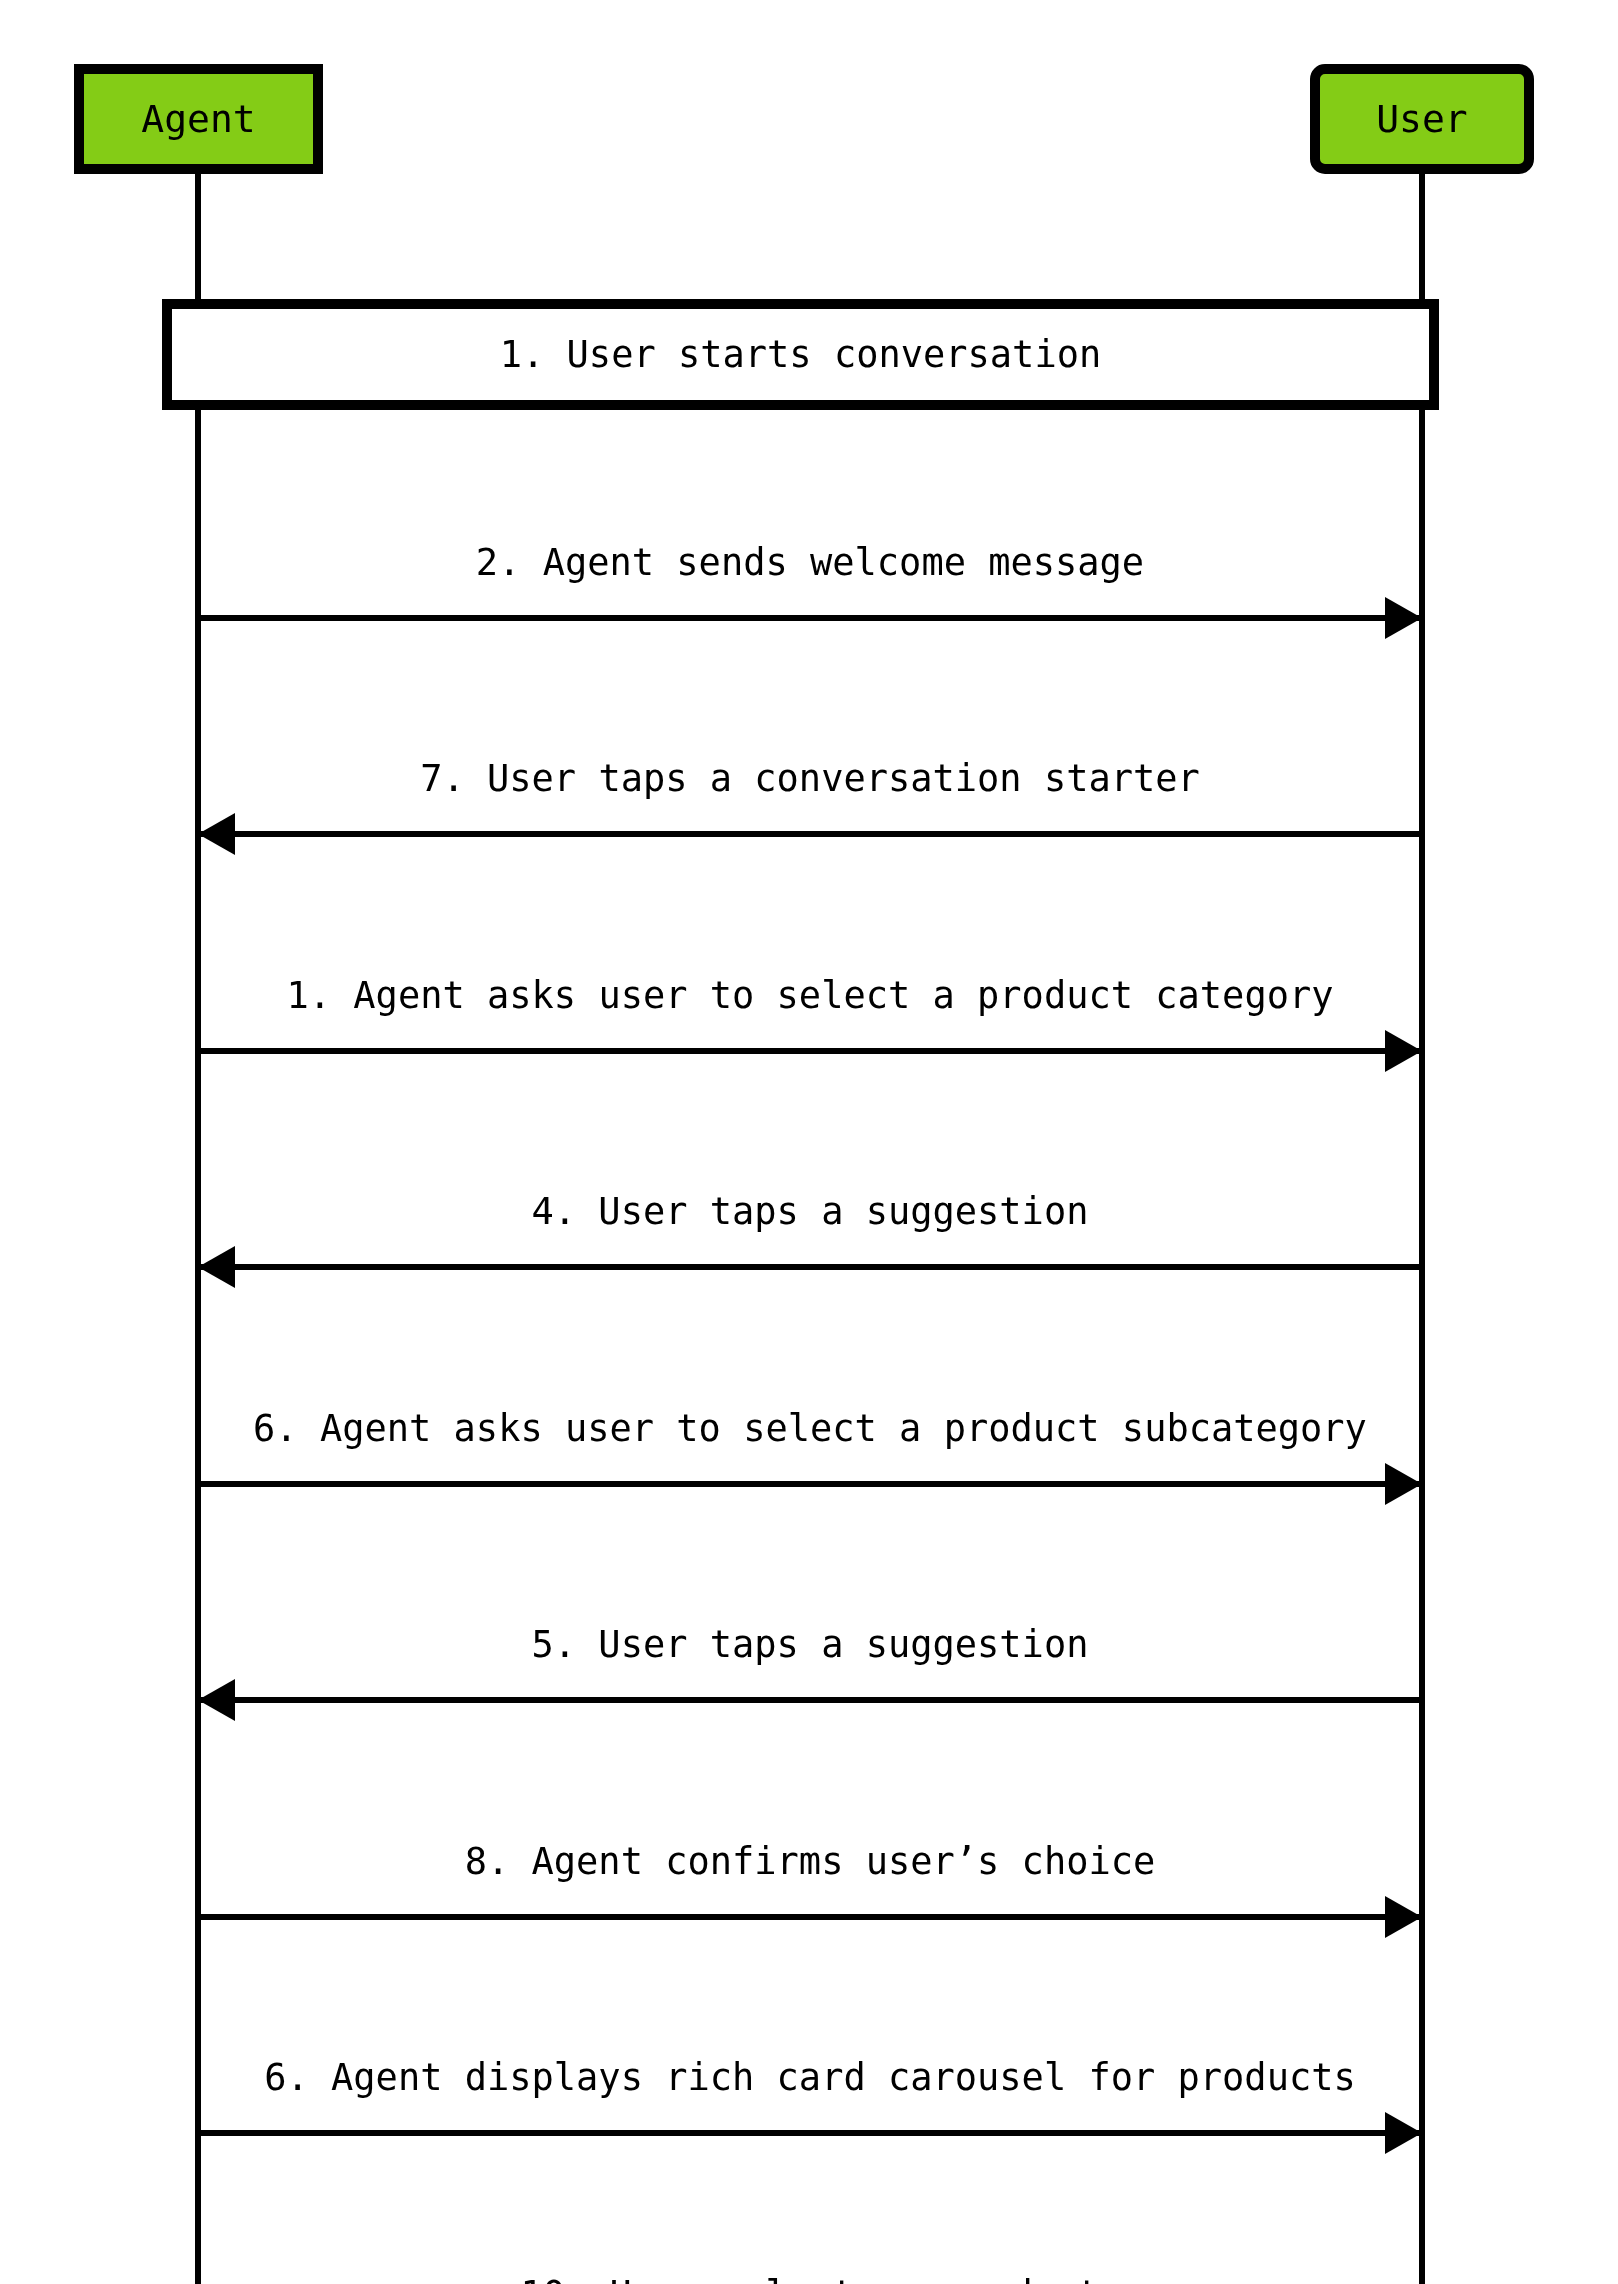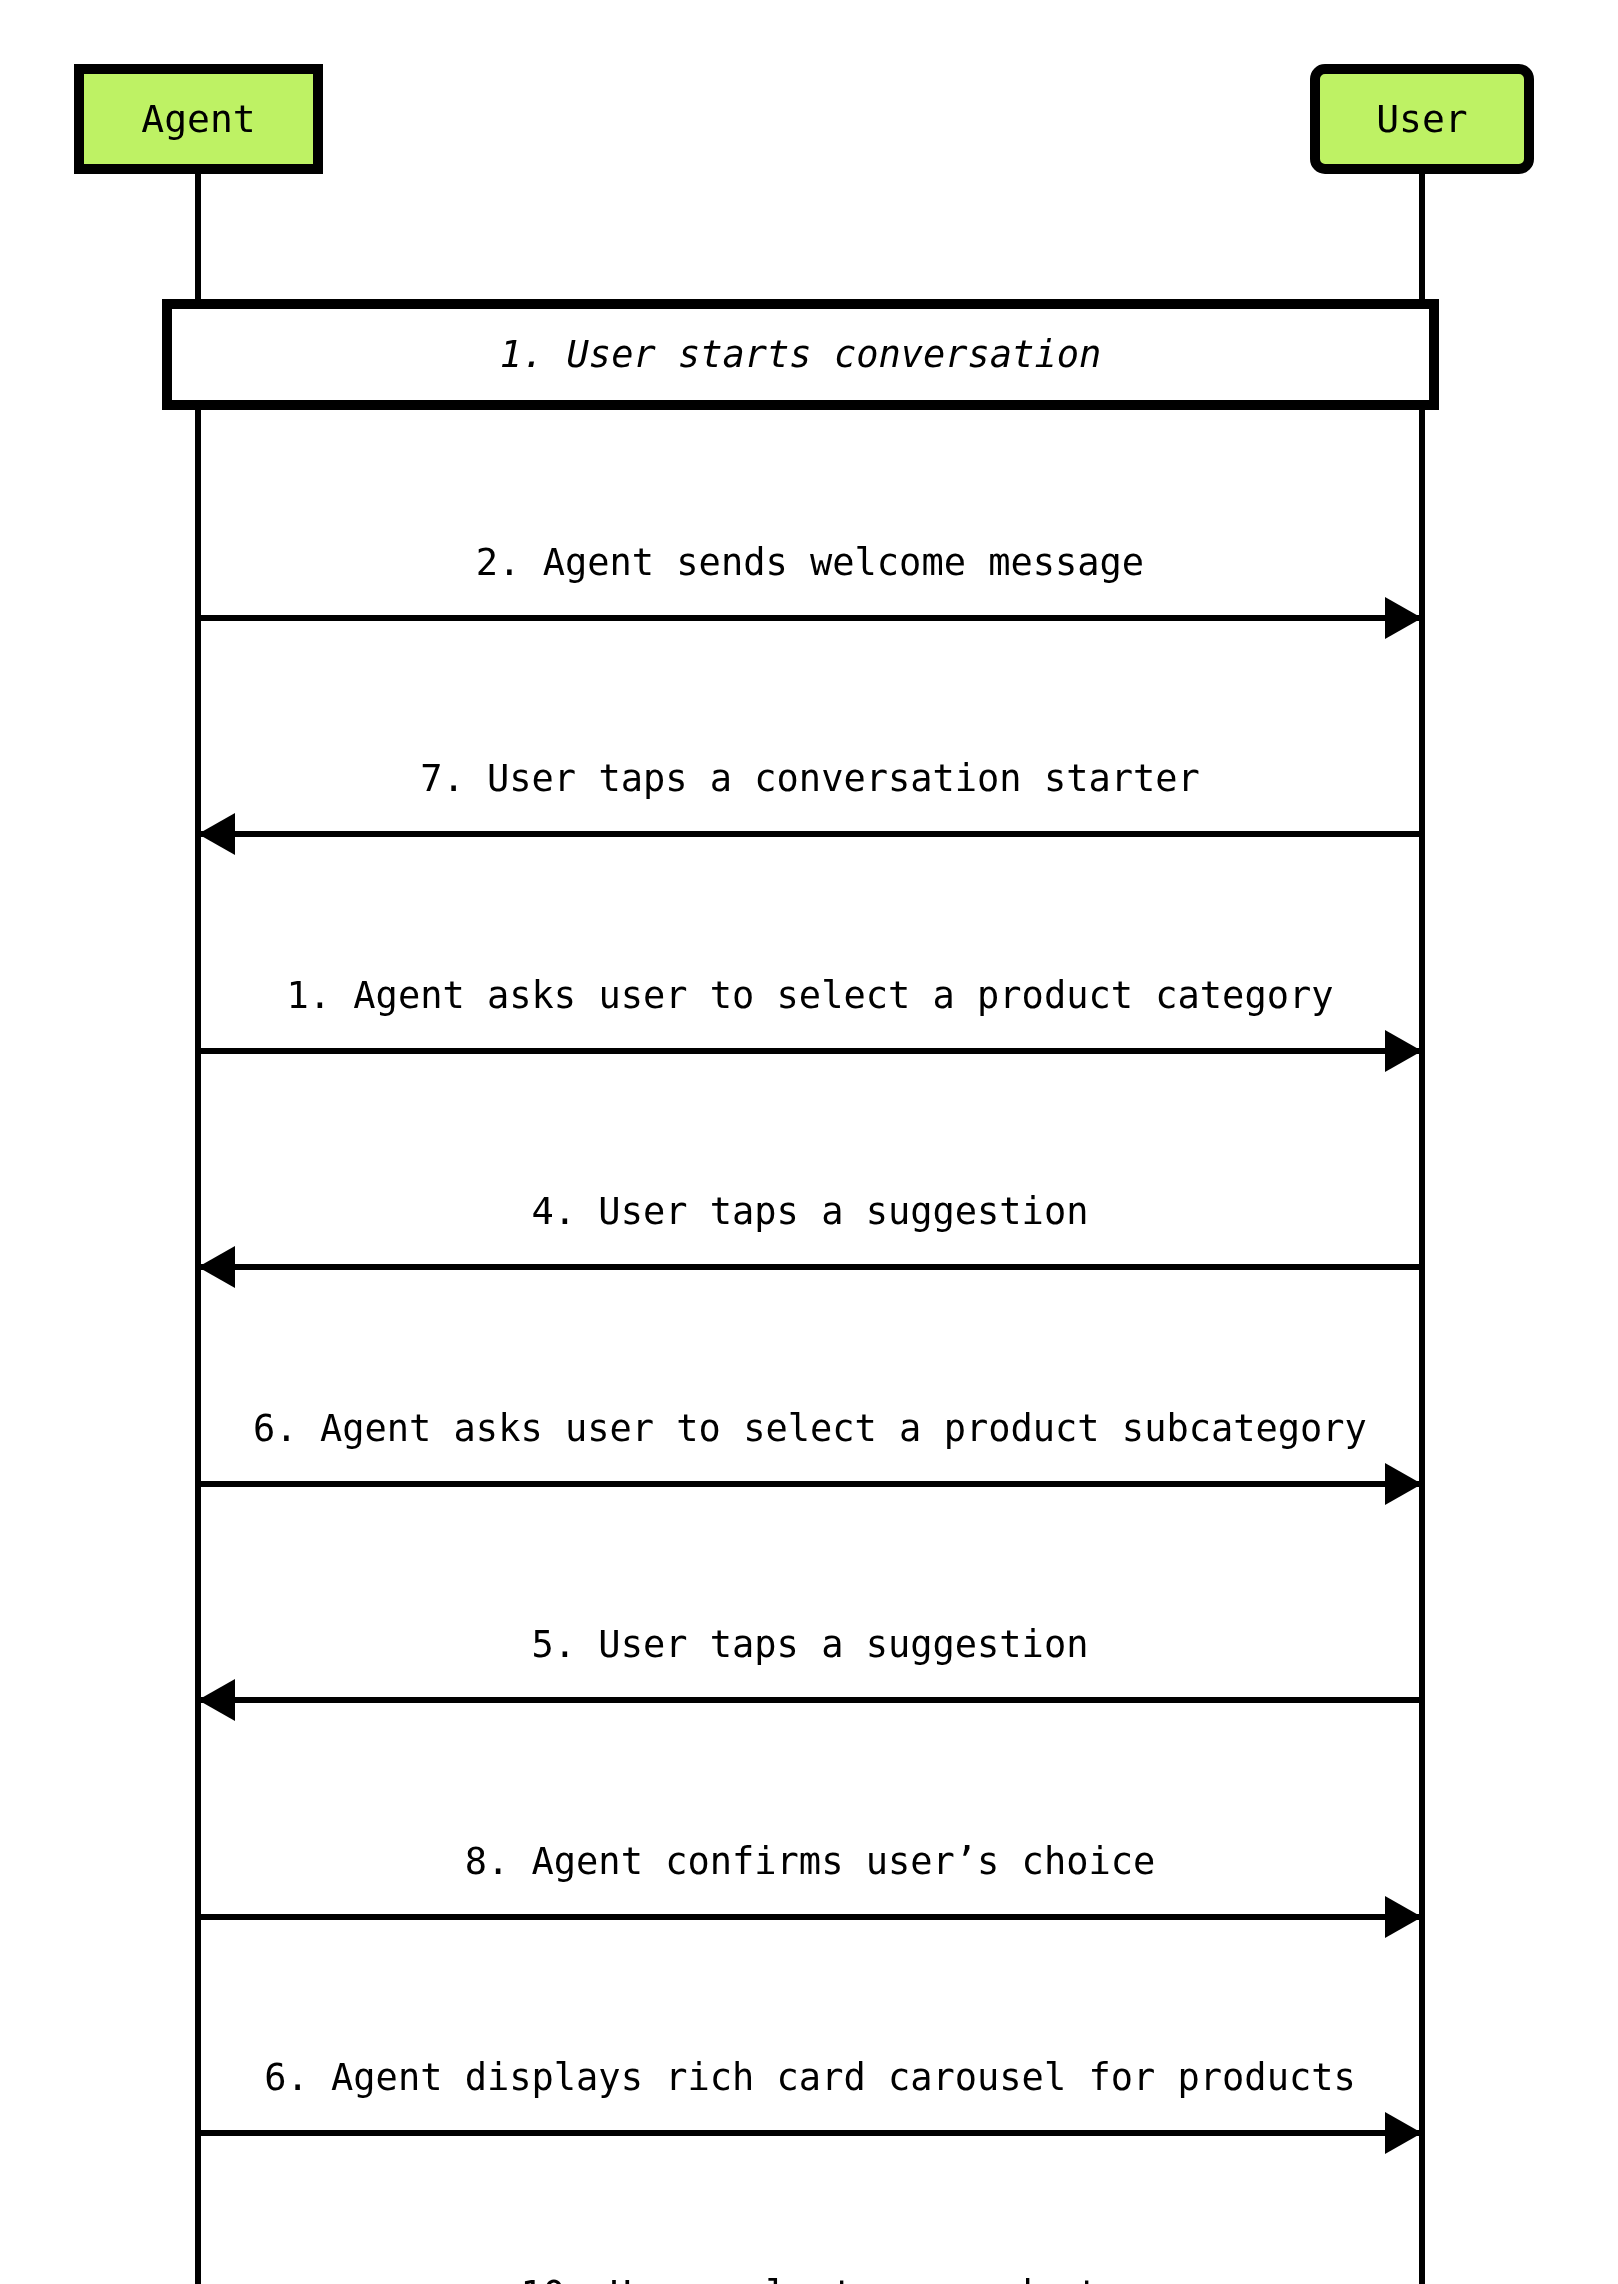--- a/index.html
+++ b/index.html
@@ -11,35 +11,35 @@
   .canvas { position: relative; width: 1619px; height: 3397px; background: #ffffff; overflow: hidden; }
 
   
   .lifeline { position: absolute; top: 173px; height: 3027px; width: 5.5px; background: #000; z-index: 1; }
   .lifeline.agent { left: 195px; }
   .lifeline.user  { left: 1419px; }
 
   
   .actor-box {
     position: absolute; box-sizing: border-box; height: 110px;
-    border: 10px solid #000; background: #bef264; z-index: 3;
+    border: 10px solid #000; background: #84cc16; z-index: 3;
     display: flex; align-items: center; justify-content: center;
     font-size: 38px; line-height: 1;
   }
   .actor-box.agent { left: 74px; width: 249px; }
   .actor-box.user  { left: 1310px; width: 224px; border-radius: 15px; }
   .actor-box.top    { top: 64px; }
 
   
   .banner {
     position: absolute; box-sizing: border-box;
     left: 162px; top: 299px; width: 1277px; height: 111px;
     border: 10px solid #000; background: #fff; z-index: 2;
     display: flex; align-items: center; justify-content: center;
-    font-size: 37px; line-height: 1; font-style: italic;
+    font-size: 37px; line-height: 1;
   }
 
   
   .msg-row { position: absolute; left: 198px; width: 1224px; top: calc(var(--y) - 2.7px); z-index: 2; }
   .msg-line { position: absolute; top: 0; left: 0; right: 0; height: 5.5px; background: #000; }
   .msg-label {
     position: absolute; bottom: 28px; left: 0; right: 0;
     text-align: center; font-size: 37px; line-height: 48px; white-space: pre;
   }
   .arrowhead { position: absolute; width: 0; height: 0; top: -18px;

